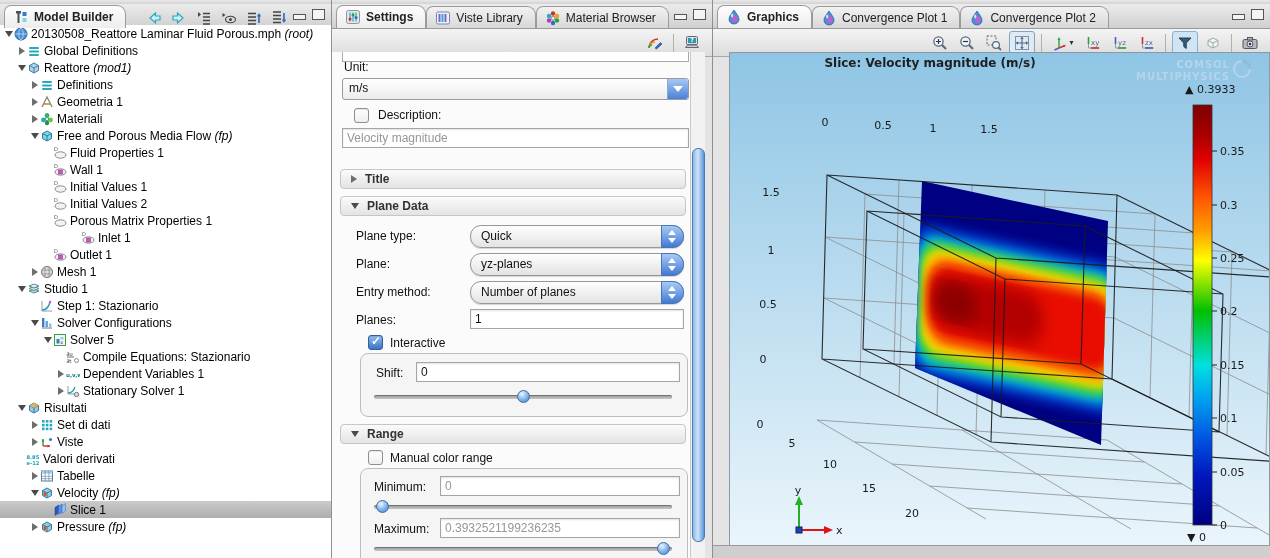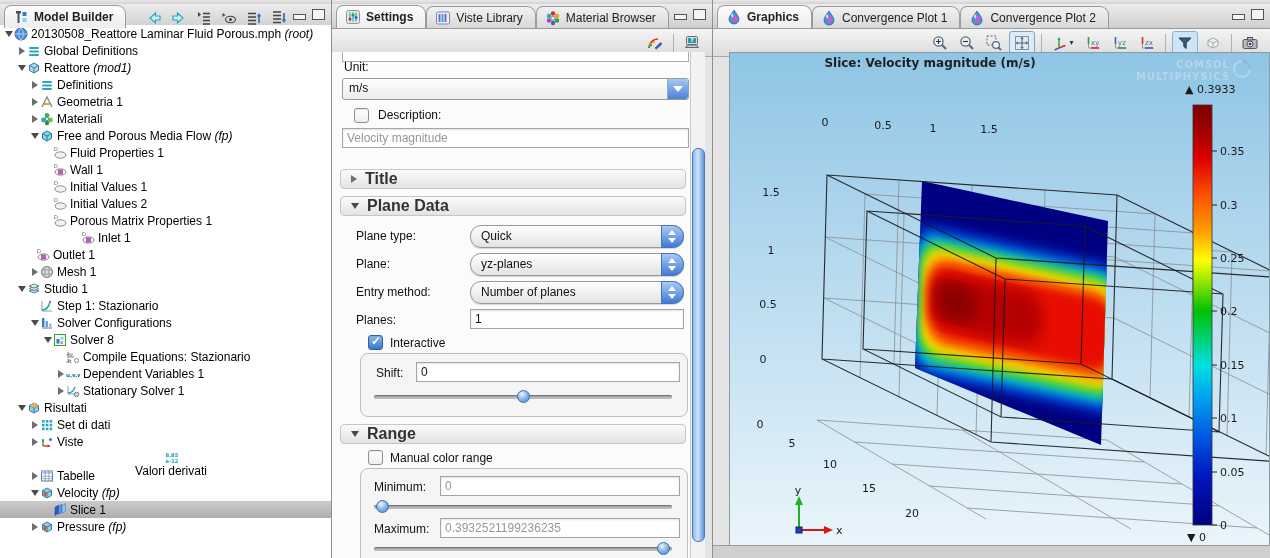--- a/index.html
+++ b/index.html
@@ -67,21 +67,21 @@
         border-right:4px solid transparent;border-bottom:5px solid #fff;}
   .pbtn .d{position:absolute;left:6px;bottom:4px;border-left:4px solid transparent;
         border-right:4px solid transparent;border-top:5px solid #fff;}
   .chk{position:absolute;width:13px;height:13px;border:1px solid #8f8f8f;border-radius:3px;
        background:linear-gradient(#fff,#eee);box-shadow:inset 0 1px 1px rgba(0,0,0,.1);}
   .chk.on{background:linear-gradient(#8fbcf0,#3a74c8);border-color:#2f5f9f;}
   .chk.on::after{content:"✓";position:absolute;left:2px;top:-2px;color:#fff;font-size:12px;font-weight:bold;}
   .sec{position:absolute;left:8px;width:346px;height:20px;border:1px solid #c6c6c6;border-radius:4px;
        background:linear-gradient(#fbfbfb,#e3e3e3);display:flex;align-items:center;gap:8px;
        padding-left:10px;box-sizing:border-box;}
-  .sectitle{font-size:16px;font-weight:bold;color:#333;}
+  .sectitle{font-size:12px;font-weight:bold;color:#333;}
   .groupbox{position:absolute;border:1px solid #bdbdbd;border-radius:8px;background:rgba(0,0,0,0.025);}
   .slider{position:absolute;height:13px;}
   .slider .track{position:absolute;left:0;right:0;top:5px;height:4px;border-radius:2px;
        background:linear-gradient(#9c9c9c,#c6c6c6);box-shadow:inset 0 1px 1px rgba(0,0,0,.3);}
   .slider .thumb{position:absolute;top:0;width:13px;height:13px;border-radius:50%;
        background:radial-gradient(circle at 4px 3px,#eef6ff,#7cb0e8 55%,#4a86cf);
        border:1px solid #3a6ea8;box-sizing:border-box;}
   .scrollcol{position:absolute;top:52px;bottom:0;left:358px;width:14px;background:#f2f2f2;
        border-left:1px solid #c9c9c9;}
   .sthumb{position:absolute;left:1px;width:11px;border-radius:6px;border:1px solid #4a7ab8;
@@ -502,21 +502,21 @@
           </svg>
           <span class="tlab">Porous Matrix Properties 1</span>
         </div>
         <div class="trow" style="padding-left: 42px; margin-left: 28px;">
           <span class="aslot"></span>
           <svg class="ic tico">
             <use href="#sy-ovalm"></use>
           </svg>
           <span class="tlab">Inlet 1</span>
         </div>
-        <div class="trow" style="padding-left: 25px;">
+        <div class="trow" style="padding-left: 42px;">
           <span class="aslot"></span>
           <svg class="ic tico">
             <use href="#sy-ovalm"></use>
           </svg>
           <span class="tlab">Outlet 1</span>
         </div>
         <div class="trow" style="padding-left: 29px;">
           <span class="aslot">
             <span class="tri right"></span>
           </span>
@@ -550,21 +550,21 @@
           </svg>
           <span class="tlab">Solver Configurations</span>
         </div>
         <div class="trow" style="padding-left: 42px;">
           <span class="aslot">
             <span class="tri down"></span>
           </span>
           <svg class="ic tico">
             <use href="#sy-solver"></use>
           </svg>
-          <span class="tlab">Solver 8</span>
+          <span class="tlab">Solver 5</span>
         </div>
         <div class="trow" style="padding-left: 55px;">
           <span class="aslot"></span>
           <svg class="ic tico">
             <use href="#sy-eq"></use>
           </svg>
           <span class="tlab">Compile Equations: Stazionario</span>
         </div>
         <div class="trow" style="padding-left: 55px;">
           <span class="aslot">
@@ -604,21 +604,21 @@
         </div>
         <div class="trow" style="padding-left: 29px;">
           <span class="aslot">
             <span class="tri right"></span>
           </span>
           <svg class="ic tico">
             <use href="#sy-views"></use>
           </svg>
           <span class="tlab">Viste</span>
         </div>
-        <div class="trow" style="padding-left: 15px; flex-direction: column;">
+        <div class="trow" style="padding-left: 15px;">
           <span class="aslot"></span>
           <svg class="ic tico">
             <use href="#sy-derived"></use>
           </svg>
           <span class="tlab">Valori derivati</span>
         </div>
         <div class="trow" style="padding-left: 29px;">
           <span class="aslot">
             <span class="tri right"></span>
           </span>

